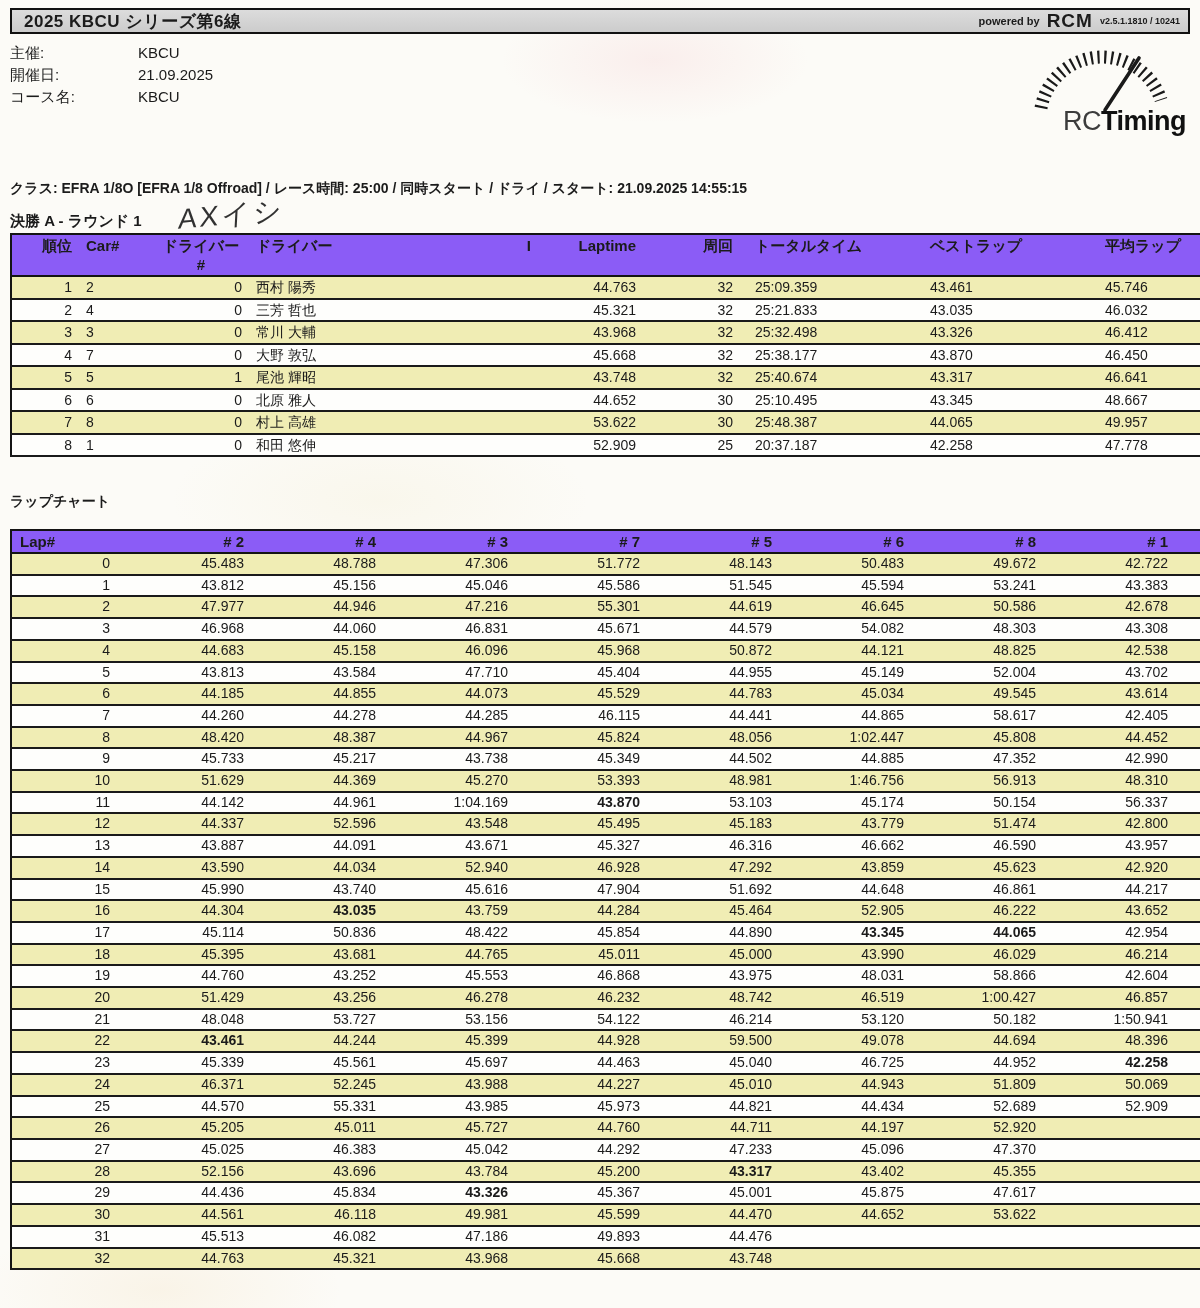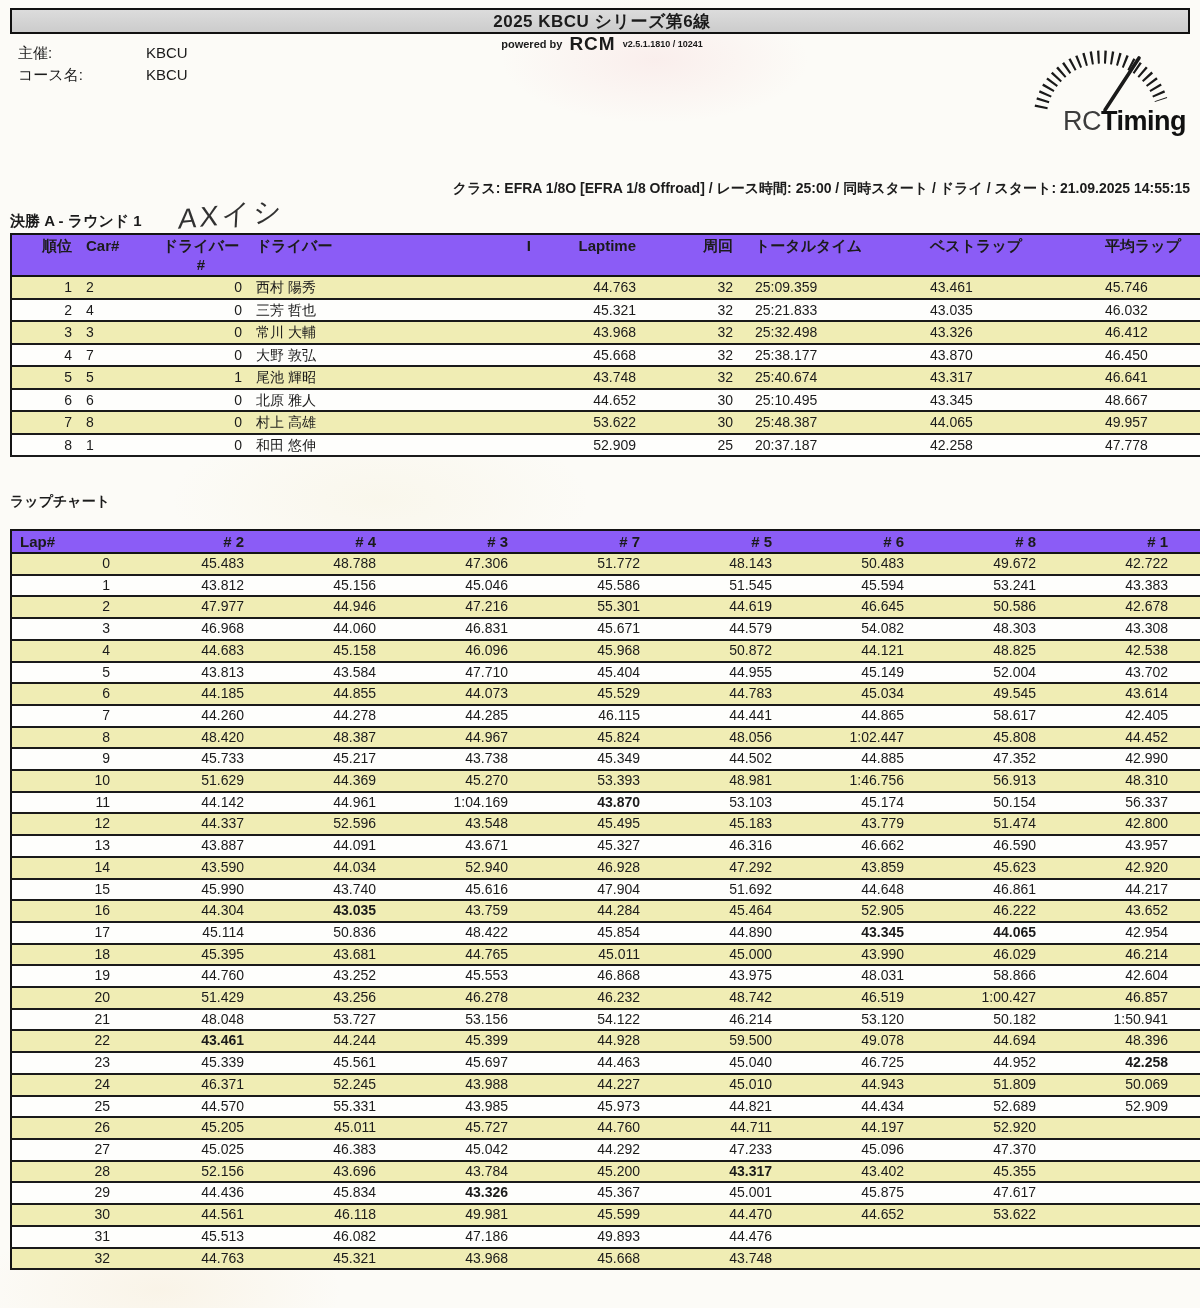--- a/index.html
+++ b/index.html
@@ -11,37 +11,37 @@
       radial-gradient(260px 110px at 160px 1290px, rgba(230,190,120,.12), rgba(230,190,120,0) 70%),
       #fcfbf7;
     font-family:"Liberation Sans","DejaVu Sans",sans-serif;
     color:#1b1b1b;
   }
   .titlebar{
     margin:8px 10px 0;height:26px;
     background:linear-gradient(#dcdcdc,#cccccc);
     border:2px solid #111;
     display:flex;align-items:center;justify-content:space-between;
-    padding:0 8px 0 12px;box-sizing:border-box;flex-direction:column;
+    padding:0 8px 0 12px;box-sizing:border-box;
   }
   .titlebar .doc-title{font-size:17px;font-weight:bold;letter-spacing:.5px;}
   .powered{display:flex;align-items:center;gap:7px;}
   .powered .pb{font-size:11px;font-weight:bold;}
   .powered .brand{font-size:19px;font-weight:bold;letter-spacing:1px;}
   .powered .ver{font-size:9px;font-weight:bold;}
   .info-row{margin:8px 10px 0;position:relative;height:92px;}
   .info-grid{font-size:15px;line-height:22px;}
   .info-grid .irow{display:flex;}
-  .info-grid .lab{width:128px;margin-left:8px;}
+  .info-grid .lab{width:128px;}
   .logo{position:absolute;right:4px;top:2px;width:185px;text-align:right;}
   .logo svg{display:block;margin:0 auto;}
   .logo .wordmark{font-size:27px;letter-spacing:-.5px;margin-top:-10px;white-space:nowrap;}
   .logo .rc{color:#3c3c3c;font-weight:500;}
   .logo .timing{color:#111;font-weight:bold;}
-  .class-line{margin:46px 10px 0;font-size:14px;font-weight:bold;text-align:right;}
+  .class-line{margin:46px 10px 0;font-size:14px;font-weight:bold;}
   .section-row{margin:14px 10px 2px;position:relative;font-size:15px;font-weight:bold;}
   .handwriting{
     position:absolute;left:168px;top:-16px;
     font-size:28px;font-weight:400;color:#1c1c1c;
     transform:rotate(-5deg) skewX(-8deg);
     letter-spacing:3px;z-index:5;opacity:.9;
   }
   table{border-collapse:collapse;table-layout:fixed;margin:0 10px;width:1180px;}
   th,td{overflow:hidden;white-space:nowrap;}
   thead th{
@@ -90,20 +90,24 @@
   </span>
 </div>
 
 <div class="info-row">
   <div class="info-grid">
     <div class="irow">
       <span class="lab">主催:</span>
       <span>KBCU</span>
     </div>
     <div class="irow">
+      <span class="lab">開催日:</span>
+      <span>21.09.2025</span>
+    </div>
+    <div class="irow">
       <span class="lab">コース名:</span>
       <span>KBCU</span>
     </div>
   </div>
   <div class="logo">
     <svg width="170" height="72" viewBox="0 0 170 72">
       <path d="M 32 64 A 62 62 0 0 1 152 56" fill="none" stroke="#1a1a1a" stroke-width="13" stroke-dasharray="2.2 4.6"></path>
       <line x1="96" y1="66" x2="130" y2="14" stroke="#1a1a1a" stroke-width="3.6" stroke-linecap="round"></line>
     </svg>
     <div class="wordmark"><span class="rc">RC</span><span class="timing">Timing</span></div>

